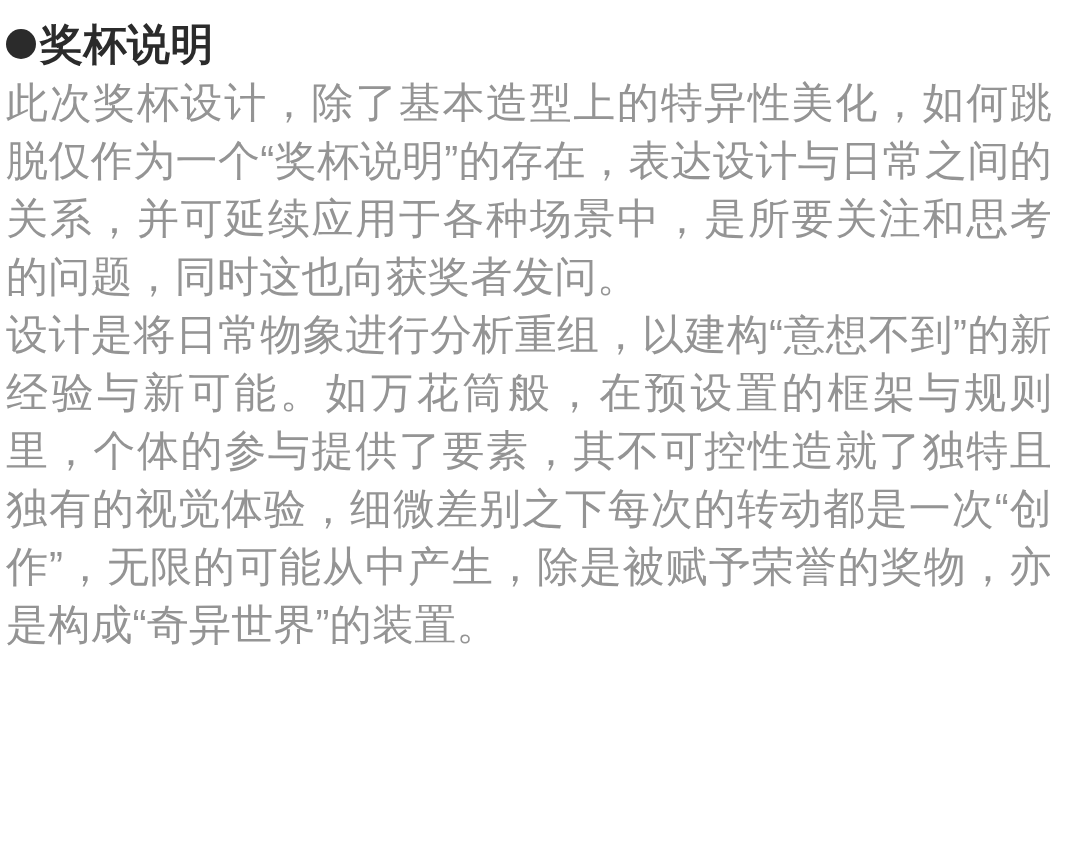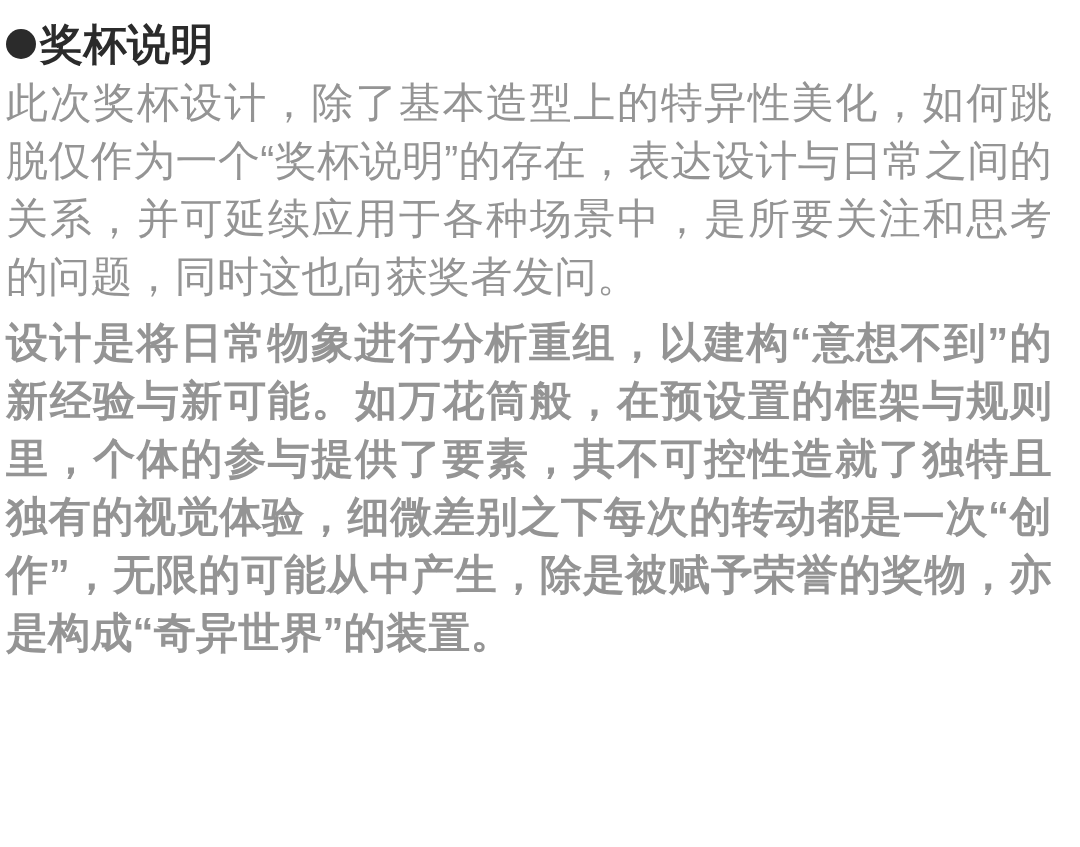--- a/index.html
+++ b/index.html
@@ -52,22 +52,21 @@
     line-height: 1.38;
     color: #949494;
     font-weight: 400;
     letter-spacing: 0.2px;
     text-align: justify;
     text-justify: inter-character;
     text-align-last: left;
     word-break: break-all;
   }
   .para + .para {
-    margin-top: 8px;
-    font-weight: bold;
+    margin-top: 0px;
   }
 </style>
 </head>
 <body>
 
 <div class="page">
 
   <h1 class="heading">
     <span class="bullet-dot"></span>
     <span class="heading-text">奖杯说明</span>

